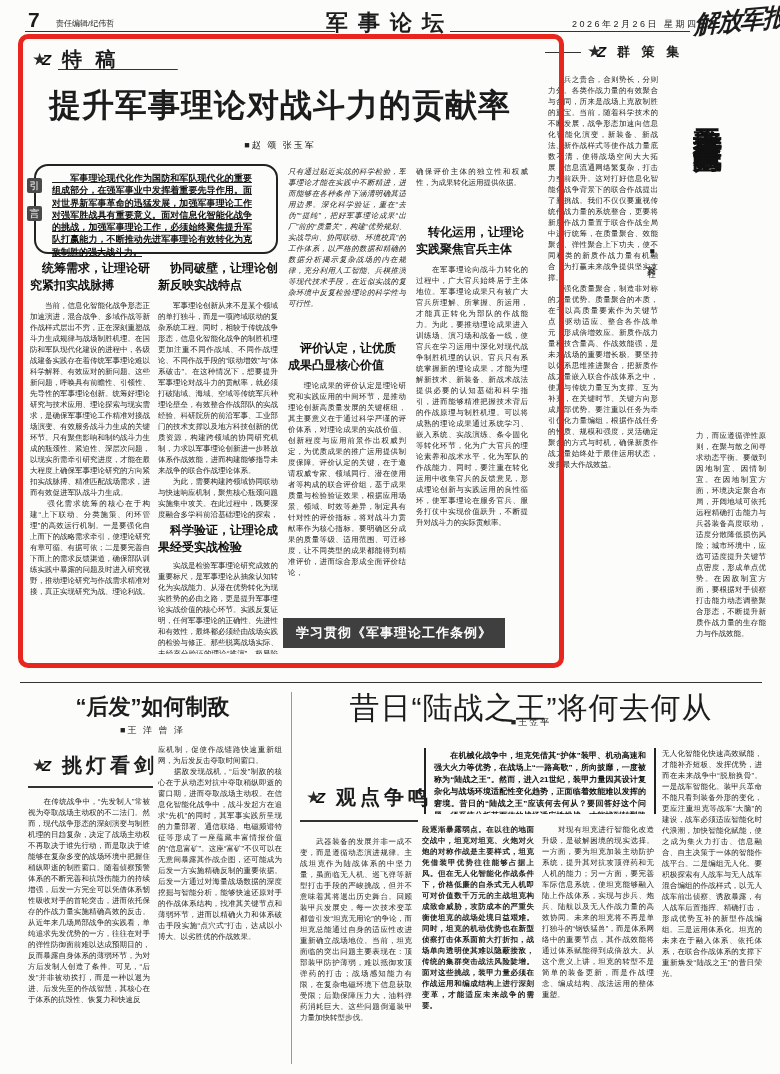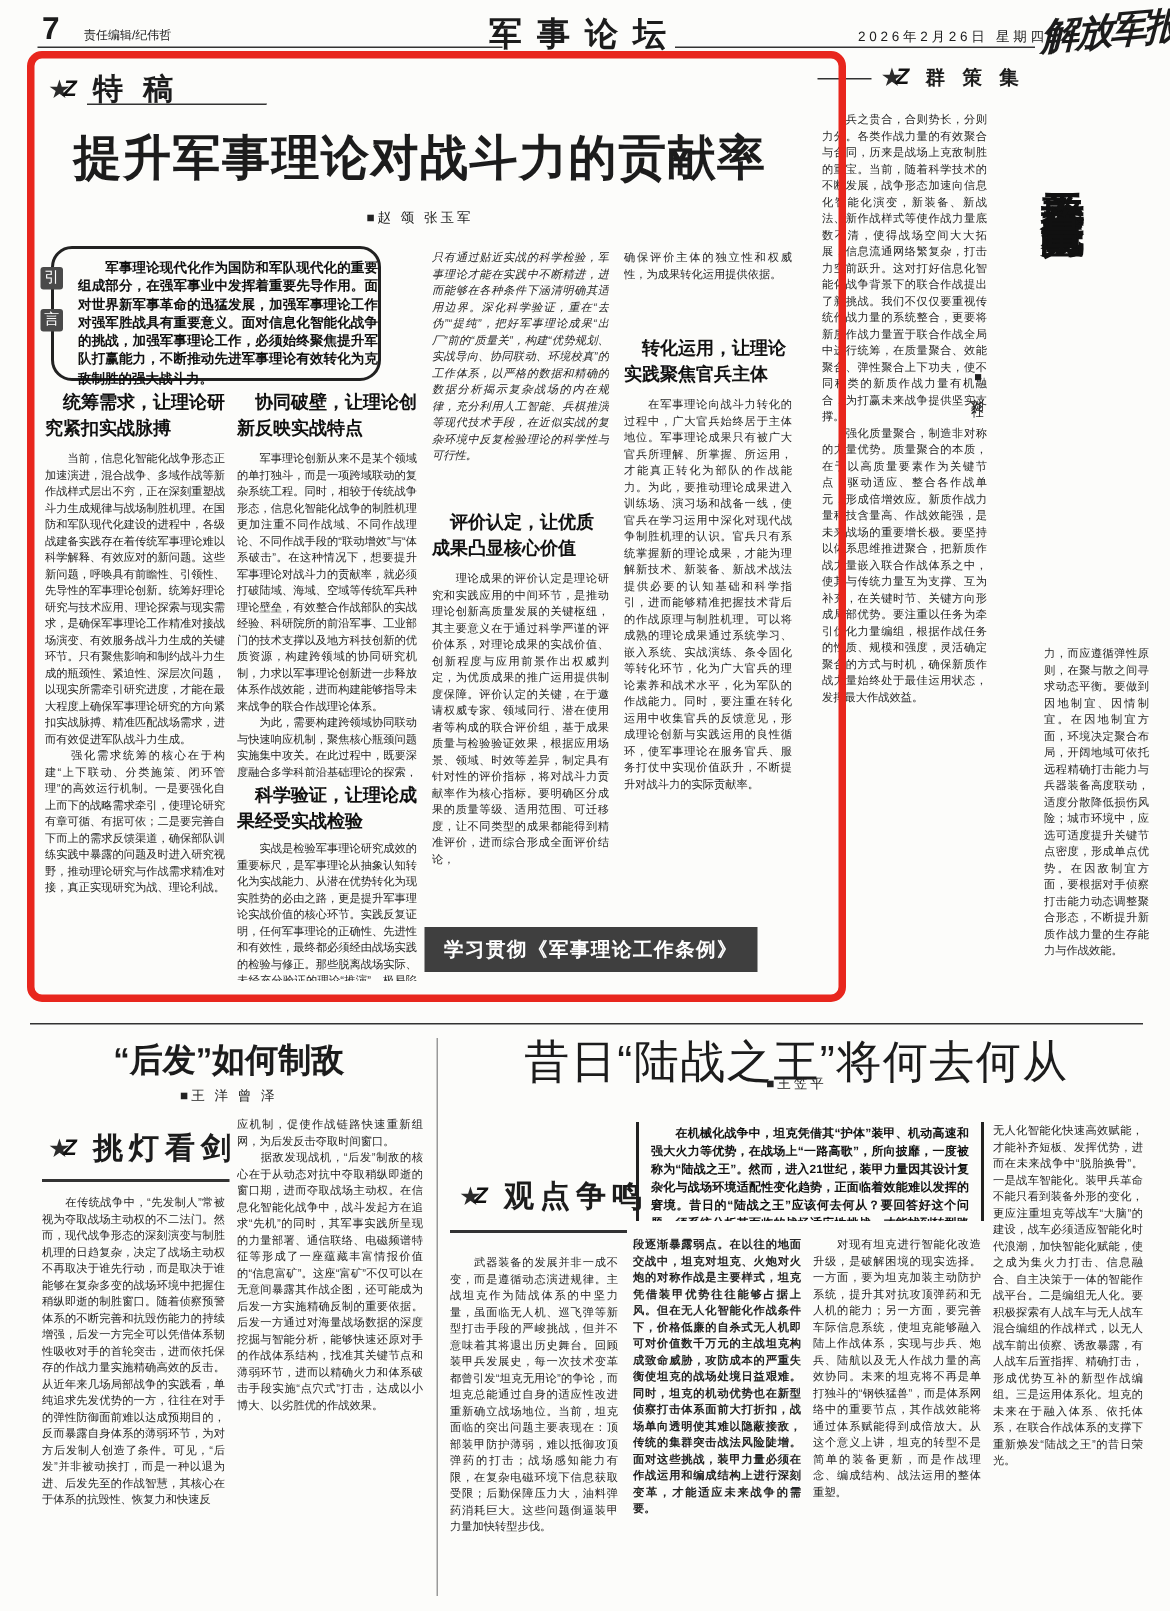--- a/index.html
+++ b/index.html
@@ -19,21 +19,21 @@
   .red-frame{border:5px solid #e8261d;border-radius:10px;pointer-events:none;z-index:50;}
   
   .starz{display:inline-block;position:relative;width:24px;height:20px;flex:0 0 24px;}
   .starz .st{position:absolute;left:0;top:-1px;font-size:17px;color:#2b2b2b;}
   .starz .zz{position:absolute;left:10px;top:1px;font-style:italic;font-weight:900;font-size:15px;color:#111;}
   .labelrow{display:flex;align-items:center;gap:6px;}
   .label-txt{font-size:20px;font-weight:900;letter-spacing:4px;white-space:nowrap;}
   
   .headline{font-size:32px;font-weight:900;text-align:center;letter-spacing:1px;white-space:nowrap;}
   .byline{font-size:9px;text-align:center;letter-spacing:2px;color:#222;}
-  .introbox{border:2px solid #222;border-radius:14px;padding:6px 0 6px 16px;}
+  .introbox{border:2px solid #222;border-radius:14px;padding:6px 24px 6px 16px;text-decoration:underline;}
   .introtxt{font-family:"Liberation Serif",serif;font-size:9px;font-weight:700;line-height:12.3px;
             text-align:justify;white-space:pre-line;color:#111;}
   .tab{width:15px;height:15px;background:#4a4a4a;color:#fff;font-size:10px;line-height:15px;
        text-align:center;border-radius:2px;z-index:5;}
   .h2{font-size:12px;font-weight:900;line-height:17px;color:#111;}
   .bodytxt{font-size:7.5px;line-height:11px;text-align:justify;white-space:pre-line;
            overflow:hidden;color:#262626;}
   .banner{background:#3f3f3f;color:#fff;font-size:13px;font-weight:700;letter-spacing:1px;
           text-align:center;line-height:30px;white-space:nowrap;}
   

